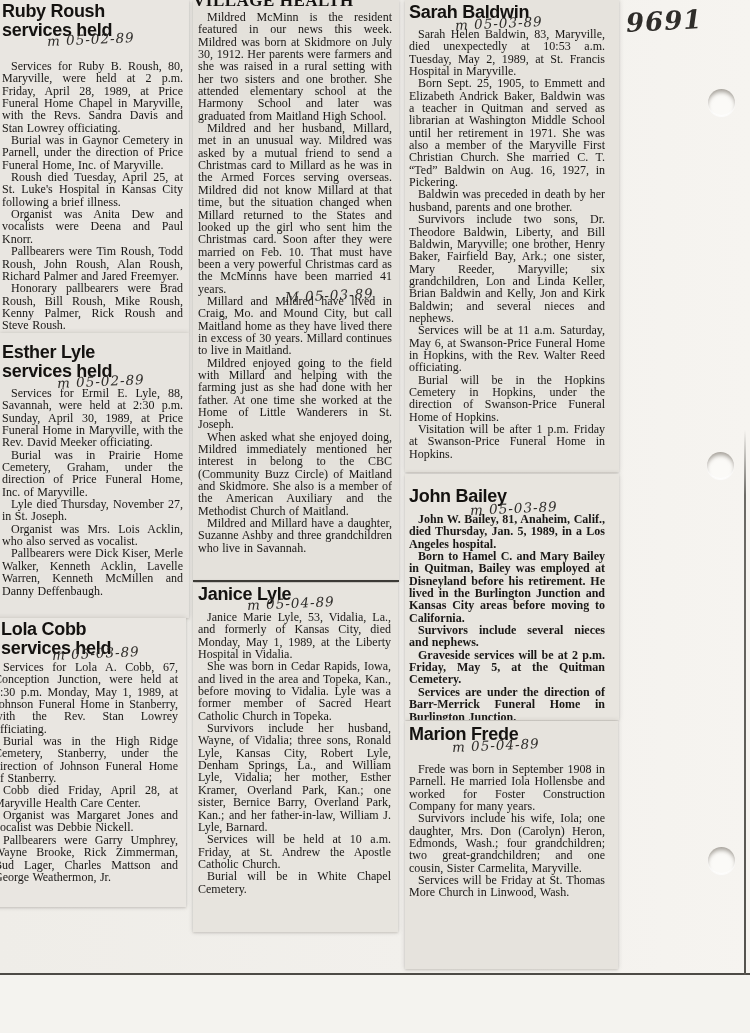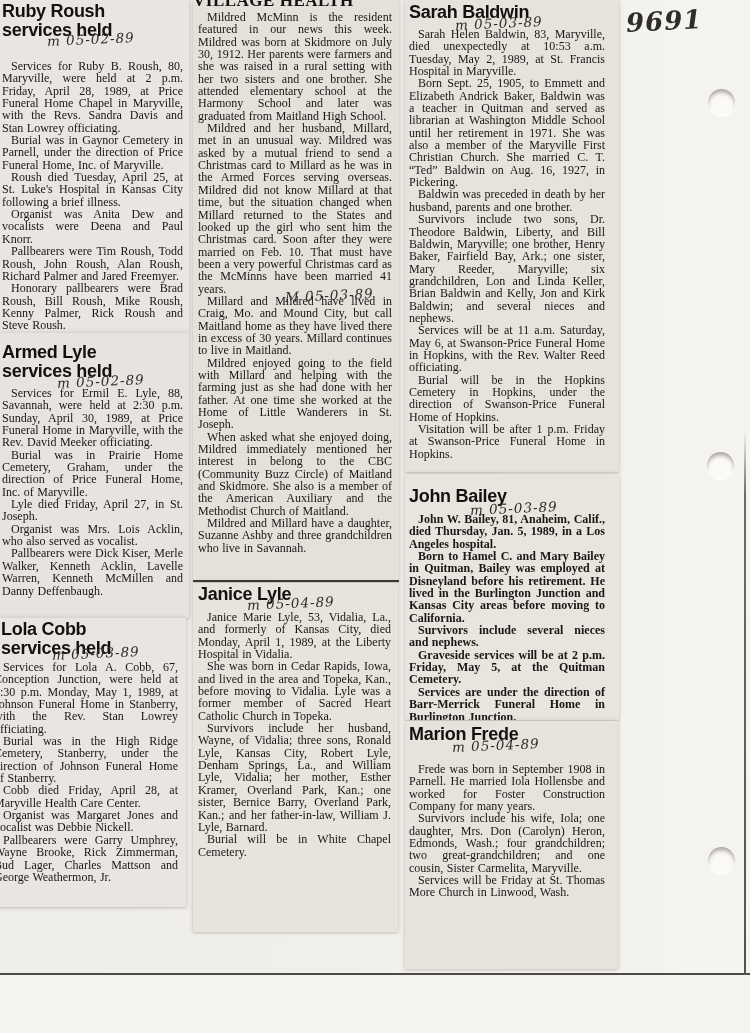--- a/index.html
+++ b/index.html
@@ -141,28 +141,28 @@
         <p>Burial was in Gaynor Cemetery in Parnell, under the direction of Price Funeral Home, Inc. of Maryville.</p>
         <p>Roush died Tuesday, April 25, at St. Luke's Hospital in Kansas City following a brief illness.</p>
         <p>Organist was Anita Dew and vocalists were Deena and Paul Knorr.</p>
         <p>Pallbearers were Tim Roush, Todd Roush, John Roush, Alan Roush, Richard Palmer and Jared Freemyer.</p>
         <p>Honorary pallbearers were Brad Roush, Bill Roush, Mike Roush, Kenny Palmer, Rick Roush and Steve Roush.</p>
       </div>
   </div>
 
   <div class="clipping" id="clip-ermil">
     <div class="headline">
-        <div class="headline-line">Armed Lyle</div>
+        <div class="headline-line">Esther Lyle</div>
         <div class="headline-line">services held</div>
       </div>
     <span class="hand date-note">m 05-02-89</span>
     <div class="body">
         <p>Services for Ermil E. Lyle, 88, Savannah, were held at 2:30 p.m. Sunday, April 30, 1989, at Price Funeral Home in Maryville, with the Rev. David Meeker officiating.</p>
         <p>Burial was in Prairie Home Cemetery, Graham, under the direction of Price Funeral Home, Inc. of Maryville.</p>
-        <p>Lyle died Friday, April 27, in St. Joseph.</p>
+        <p>Lyle died Thursday, November 27, in St. Joseph.</p>
         <p>Organist was Mrs. Lois Acklin, who also served as vocalist.</p>
         <p>Pallbearers were Dick Kiser, Merle Walker, Kenneth Acklin, Lavelle Warren, Kenneth McMillen and Danny Deffenbaugh.</p>
       </div>
   </div>
 
   <div class="clipping" id="clip-lola">
     <div class="headline">
         <div class="headline-line">Lola Cobb</div>
         <div class="headline-line">services held</div>
       </div>
@@ -190,23 +190,24 @@
         <p>Mildred and Millard have a daughter, Suzanne Ashby and three grandchildren who live in Savannah.</p>
       </div>
   </div>
 
   <div class="clipping" id="clip-janice">
     <div class="headline">
         <div class="headline-line">Janice Lyle</div>
       </div>
     <span class="hand date-note">m 05-04-89</span>
     <div class="body">
-        <p>Janice Marie Lyle, 53, Vidalia, La., and formerly of Kansas City, died Monday, April 1, 1989, at the Liberty Hospital in Vidalia.</p>
+        <p>Janice Marie Lyle, 53, Vidalia, La., and formerly of Kansas City, died Monday, May 1, 1989, at the Liberty Hospital in Vidalia.</p>
         <p>She was born in Cedar Rapids, Iowa, and lived in the area and Topeka, Kan., before moving to Vidalia. Lyle was a former member of Sacred Heart Catholic Church in Topeka.</p>
         <p>Survivors include her husband, Wayne, of Vidalia; three sons, Ronald Lyle, Kansas City, Robert Lyle, Denham Springs, La., and William Lyle, Vidalia; her mother, Esther Kramer, Overland Park, Kan.; one sister, Bernice Barry, Overland Park, Kan.; and her father-in-law, William J. Lyle, Barnard.</p>
+        <p>Services will be held at 10 a.m. Friday, at St. Andrew the Apostle Catholic Church.</p>
         <p>Burial will be in White Chapel Cemetery.</p>
       </div>
   </div>
 
   <div class="clipping" id="clip-sarah">
     <div class="headline">
         <div class="headline-line">Sarah Baldwin</div>
       </div>
     <span class="hand date-note">m 05-03-89</span>
     <div class="body">

